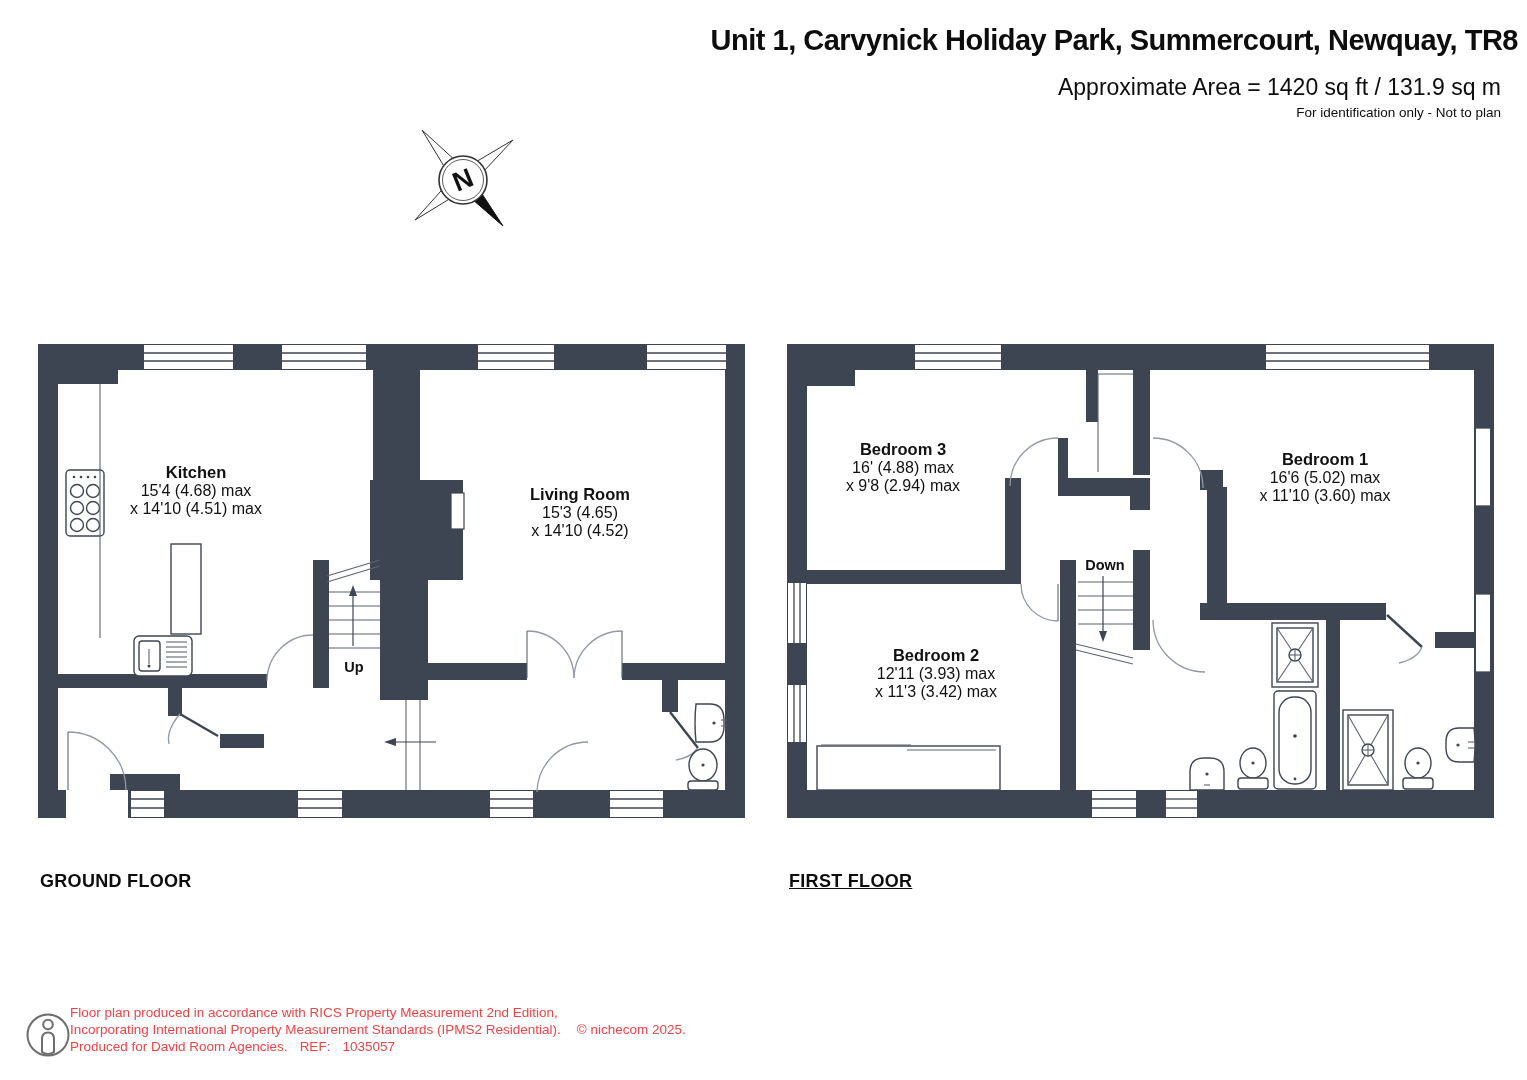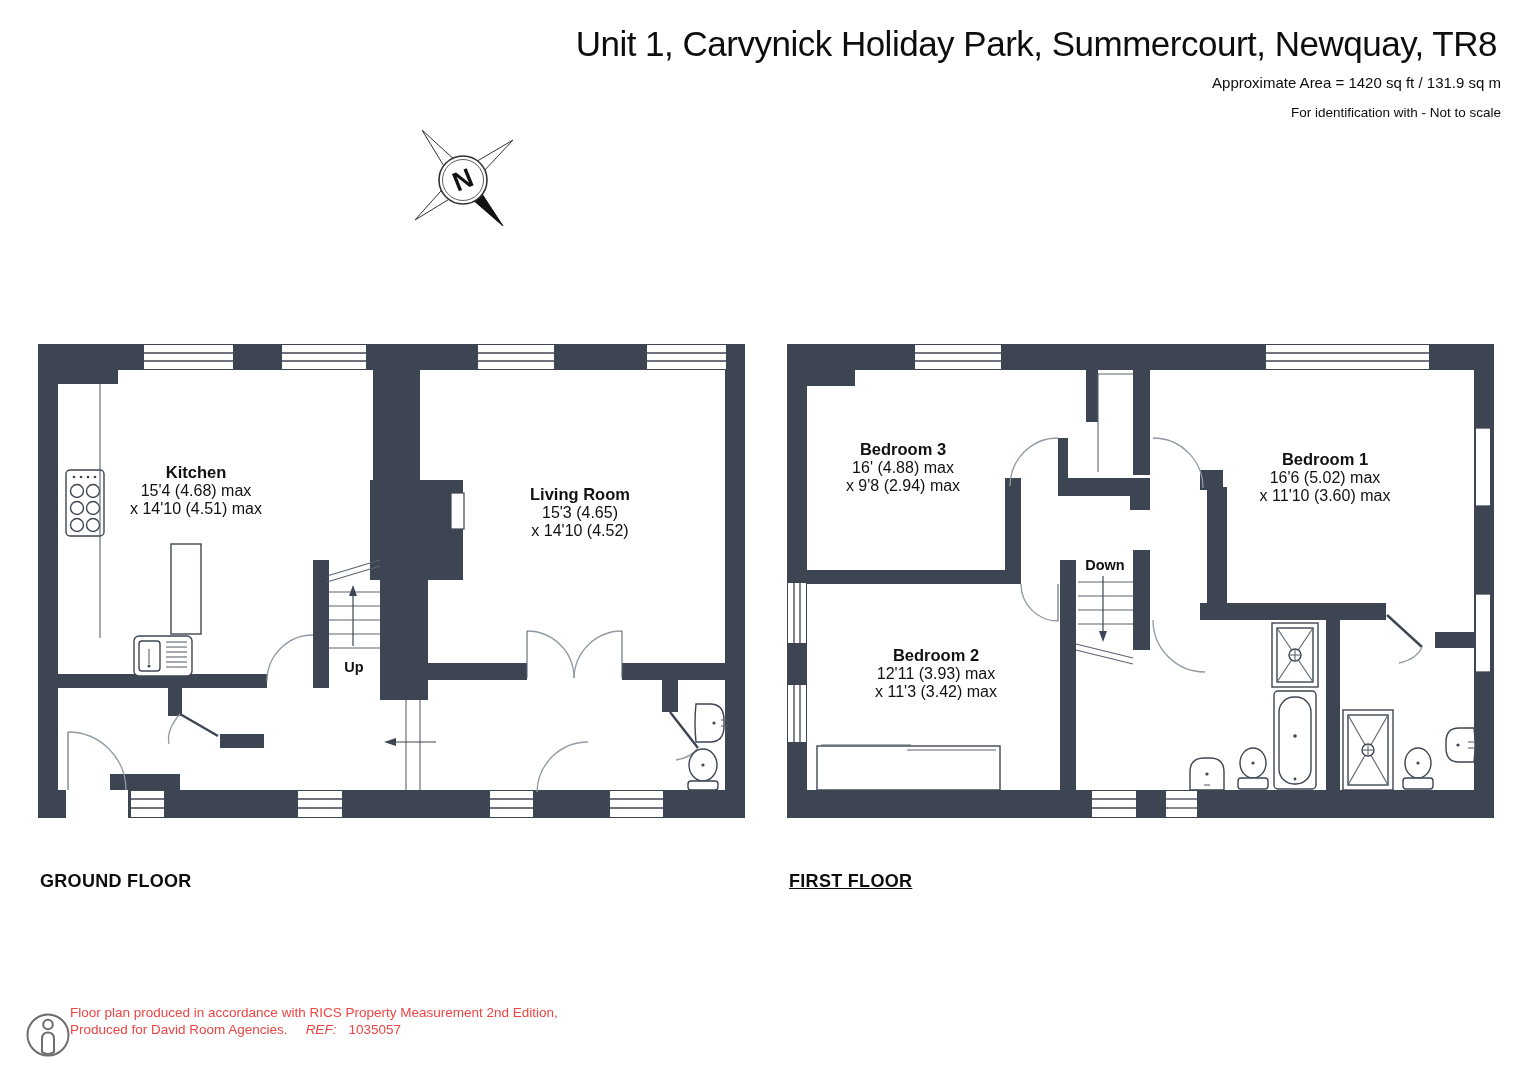--- a/index.html
+++ b/index.html
@@ -1,51 +1,51 @@
 <!DOCTYPE html>
 <html><head>
 <meta charset="utf-8">
 <style>
   html,body{margin:0;padding:0;background:#fff;}
   body{width:1527px;height:1080px;position:relative;font-family:"Liberation Sans",sans-serif;color:#0d0d0d;overflow:hidden;}
   .abs{position:absolute;}
-  .title{top:24px;right:30px;font-size:35px;font-weight:normal;letter-spacing:-0.5px;}
-  .area{top:74px;right:26px;font-size:15px;font-weight:500;}
+  .title{top:24px;right:9px;font-size:29px;font-weight:bold;letter-spacing:-0.5px;}
+  .area{top:74px;right:26px;font-size:23px;font-weight:500;}
   .note{top:105px;right:26px;font-size:13.5px;}
   .floor-label{top:830px;font-size:18px;font-weight:bold;letter-spacing:.3px;margin-top:41px;}
   .gf-label{left:40px;}
   .ff-label{left:789px;text-decoration:underline;}
   .plan{top:344px;}
   .gf{left:38px;}
   .ff{left:787px;}
   .compass{left:393px;top:108px;}
   .footer-text{left:70px;top:1004px;font-size:13.5px;color:#ef4444;line-height:17px;}
   .footer-icon{left:25px;top:1006px;}
   .cw{margin-left:16px;}
-  .rf{margin-left:18px;font-style:italic;}
+  .rf{margin-left:12px;}
   .rv{margin-left:12px;}
   svg text{font-family:"Liberation Sans",sans-serif;}
   .rname{font-size:16.5px;font-weight:bold;fill:#111;}
   .rdim{font-size:16px;fill:#111;}
   .stxt{font-size:14.5px;font-weight:bold;fill:#111;}
   .wall{fill:#3E4552;}
   .wline{stroke:#3E4552;stroke-width:1.3;fill:none;}
   .fix{stroke:#3E4552;stroke-width:1.4;fill:#fff;}
   .arc{stroke:#9199a3;stroke-width:1.3;fill:none;}
   .leaf{stroke:#3E4552;stroke-width:2.4;fill:none;}
   .thin{stroke:#5b6370;stroke-width:1.1;fill:none;}
   .arrow{stroke:#3E4552;stroke-width:1.2;fill:none;}
   .ahead{fill:#3E4552;}
 </style>
 </head>
 <body>
 
 <div class="abs title">Unit 1, Carvynick Holiday Park, Summercourt, Newquay, TR8</div>
 <div class="abs area">Approximate Area = 1420 sq ft / 131.9 sq m</div>
-<div class="abs note">For identification with - Not to scale</div>
+<div class="abs note">For identification only - Not to plan</div>
 
 <svg class="abs compass" width="130" height="140" viewBox="0 0 130 140">
   <g>
     <polygon points="29,22 77,66 63,78" fill="#fff" stroke="#333" stroke-width="1"></polygon>
     <polygon points="120,32 76,79 64,65" fill="#fff" stroke="#333" stroke-width="1"></polygon>
     <polygon points="22,112 64,65 76,79" fill="#fff" stroke="#333" stroke-width="1"></polygon>
     <polygon points="110,118 64,78 76,66" fill="#111" stroke="#111" stroke-width="1"></polygon>
   </g>
   <circle cx="70" cy="72" r="24" fill="#fff" stroke="#333" stroke-width="1.6"></circle>
   <circle cx="70" cy="72" r="20.5" fill="none" stroke="#333" stroke-width="0.8"></circle>
@@ -358,14 +358,15 @@
 <div class="abs floor-label gf-label">GROUND FLOOR</div>
 <div class="abs floor-label ff-label">FIRST FLOOR</div>
 
 <svg class="abs footer-icon" width="46" height="58" viewBox="0 0 46 58">
   <circle cx="23" cy="29" r="20.5" fill="none" stroke="#6e6e6e" stroke-width="2"></circle>
   <circle cx="23" cy="18.5" r="4.8" fill="none" stroke="#6e6e6e" stroke-width="2"></circle>
   <path d="M 17 46 L 17 33 Q 17 26.5 23 26.5 Q 29 26.5 29 33 L 29 46 Q 23 50 17 46 Z" fill="none" stroke="#6e6e6e" stroke-width="2"></path>
 </svg>
 <div class="abs footer-text">
   <div>Floor plan produced in accordance with RICS Property Measurement 2nd Edition,</div>
+  <div><span>Incorporating International Property Measurement Standards (IPMS2 Residential).</span><span class="cw">© nichecom 2025.</span></div>
   <div><span>Produced for David Room Agencies.</span><span class="rf">REF:</span><span class="rv">1035057</span></div>
 </div>
 
 </body></html>

